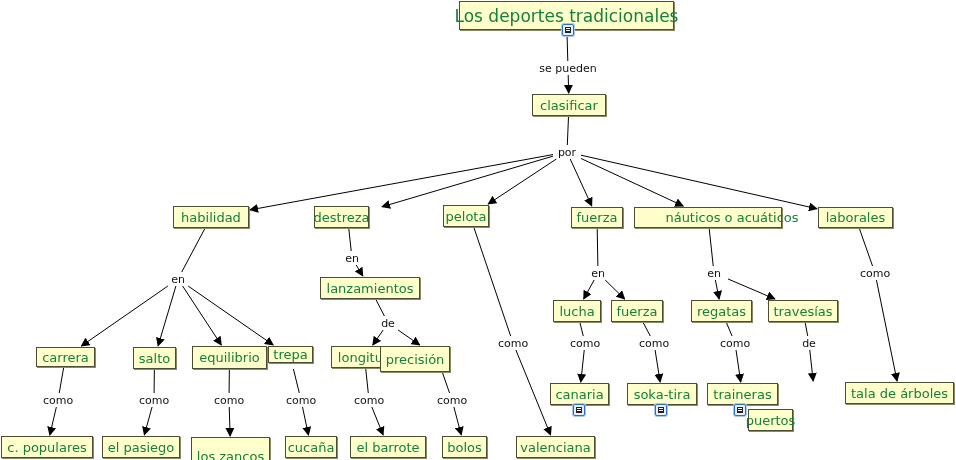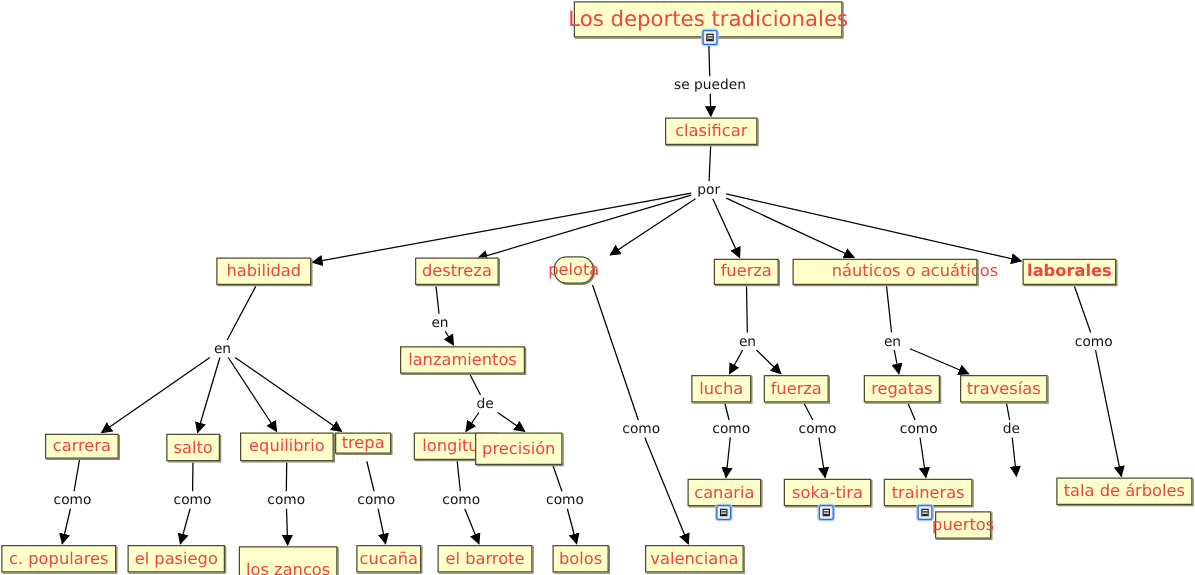--- a/index.html
+++ b/index.html
@@ -1,19 +1,19 @@
 <!DOCTYPE html>
 <html><head>
 <meta charset="utf-8">
 <style>
   html,body{margin:0;padding:0;background:#ffffff;}
   body{width:956px;height:460px;position:relative;overflow:hidden;font-family:"DejaVu Sans","Liberation Sans",sans-serif;}
   #canvas{position:absolute;left:0;top:0;width:956px;height:460px;}
   .node{position:absolute;box-sizing:border-box;background:#ffffcc;border:1px solid #4d4d33;box-shadow:1px 1px 0 #8a8a6a;
-        font-size:13px;color:#ef4444;display:flex;align-items:center;justify-content:center;white-space:nowrap;cursor:pointer;}
+        font-size:13px;color:#15803d;display:flex;align-items:center;justify-content:center;white-space:nowrap;cursor:pointer;}
   .node.root{font-size:17px;}
   .lbl{position:absolute;font-size:11px;color:#111;background:#fff;padding:0 2px;transform:translate(-50%,-50%);white-space:nowrap;line-height:13px;}
   .doc{position:absolute;width:12px;height:12px;box-sizing:border-box;border:1px solid #2a6fd6;border-radius:2px;background:#e8f0fc;
        box-shadow:0 0 0 1px #a9c6f2;cursor:pointer;}
   .doc::before{content:"";position:absolute;left:2px;top:2px;width:6px;height:6px;border:1px solid #222;background:#fff;box-sizing:border-box;}
   .doc::after{content:"";position:absolute;left:3px;top:4px;width:4px;height:3px;border-top:1px solid #222;border-bottom:1px solid #222;box-sizing:border-box;}
 </style>
 </head>
 <body>
 
@@ -73,25 +73,25 @@
       <line x1="736.0294117647059" y1="350" x2="740.7352941176471" y2="382" marker-end="url(#arr)"></line>
       <line x1="805.25" y1="323" x2="807.6875" y2="336"></line>
       <line x1="809.77" y1="350" x2="813.18" y2="381" marker-end="url(#arr)"></line>
     </g>
 </svg>
 
 <div id="nodes">
     <div class="node root" style="left: 459px; top: 1px; width: 215px; height: 29px;">Los deportes tradicionales</div>
     <div class="node" style="left: 532px; top: 94px; width: 74px; height: 22px;">clasificar</div>
     <div class="node" style="left: 173px; top: 206px; width: 76px; height: 22px;">habilidad</div>
-    <div class="node" style="left: 332px; top: 206px; width: 67px; height: 22px;">destreza</div>
-    <div class="node" style="left: 443px; top: 205px; width: 32px; height: 22px; border-radius: 10px;">pelota</div>
+    <div class="node" style="left: 314px; top: 206px; width: 55px; height: 22px;">destreza</div>
+    <div class="node" style="left: 443px; top: 205px; width: 46px; height: 22px;">pelota</div>
     <div class="node" style="left: 571px; top: 207px; width: 52px; height: 21px;">fuerza</div>
     <div class="node" style="left: 634px; top: 207px; width: 148px; height: 21px; padding-left: 48px;">náuticos o acuáticos</div>
-    <div class="node" style="left: 818px; top: 207px; width: 75px; height: 21px; font-weight: bold;">laborales</div>
+    <div class="node" style="left: 818px; top: 207px; width: 75px; height: 21px;">laborales</div>
     <div class="node" style="left: 320px; top: 277px; width: 100px; height: 22px;">lanzamientos</div>
     <div class="node" style="left: 553px; top: 300px; width: 48px; height: 22px;">lucha</div>
     <div class="node" style="left: 611px; top: 300px; width: 52px; height: 22px;">fuerza</div>
     <div class="node" style="left: 691px; top: 300px; width: 61px; height: 22px;">regatas</div>
     <div class="node" style="left: 768px; top: 300px; width: 70px; height: 22px;">travesías</div>
     <div class="node" style="left: 36px; top: 347px; width: 59px; height: 20px;">carrera</div>
     <div class="node" style="left: 133px; top: 347px; width: 43px; height: 22px;">salto</div>
     <div class="node" style="left: 192px; top: 346px; width: 75px; height: 23px;">equilibrio</div>
     <div class="node" style="left: 268px; top: 346px; width: 45px; height: 17px;">trepa</div>
     <div class="node" style="left: 331px; top: 346px; width: 67px; height: 22px;">longitud</div>

